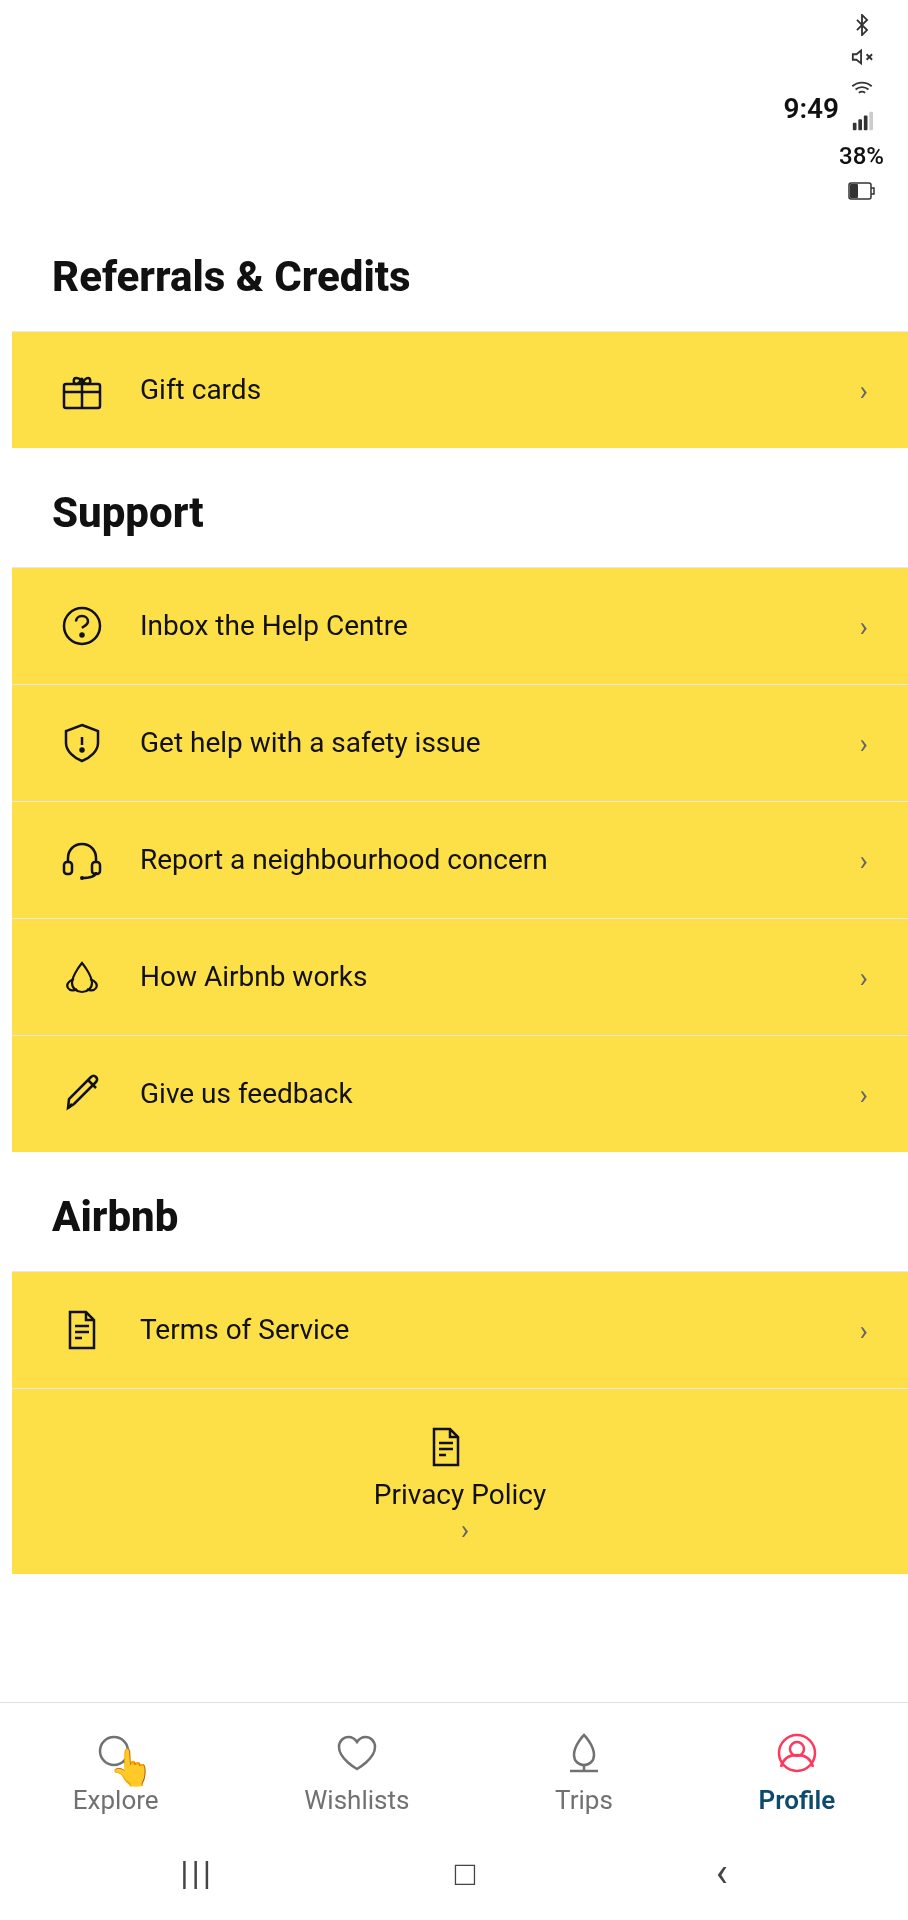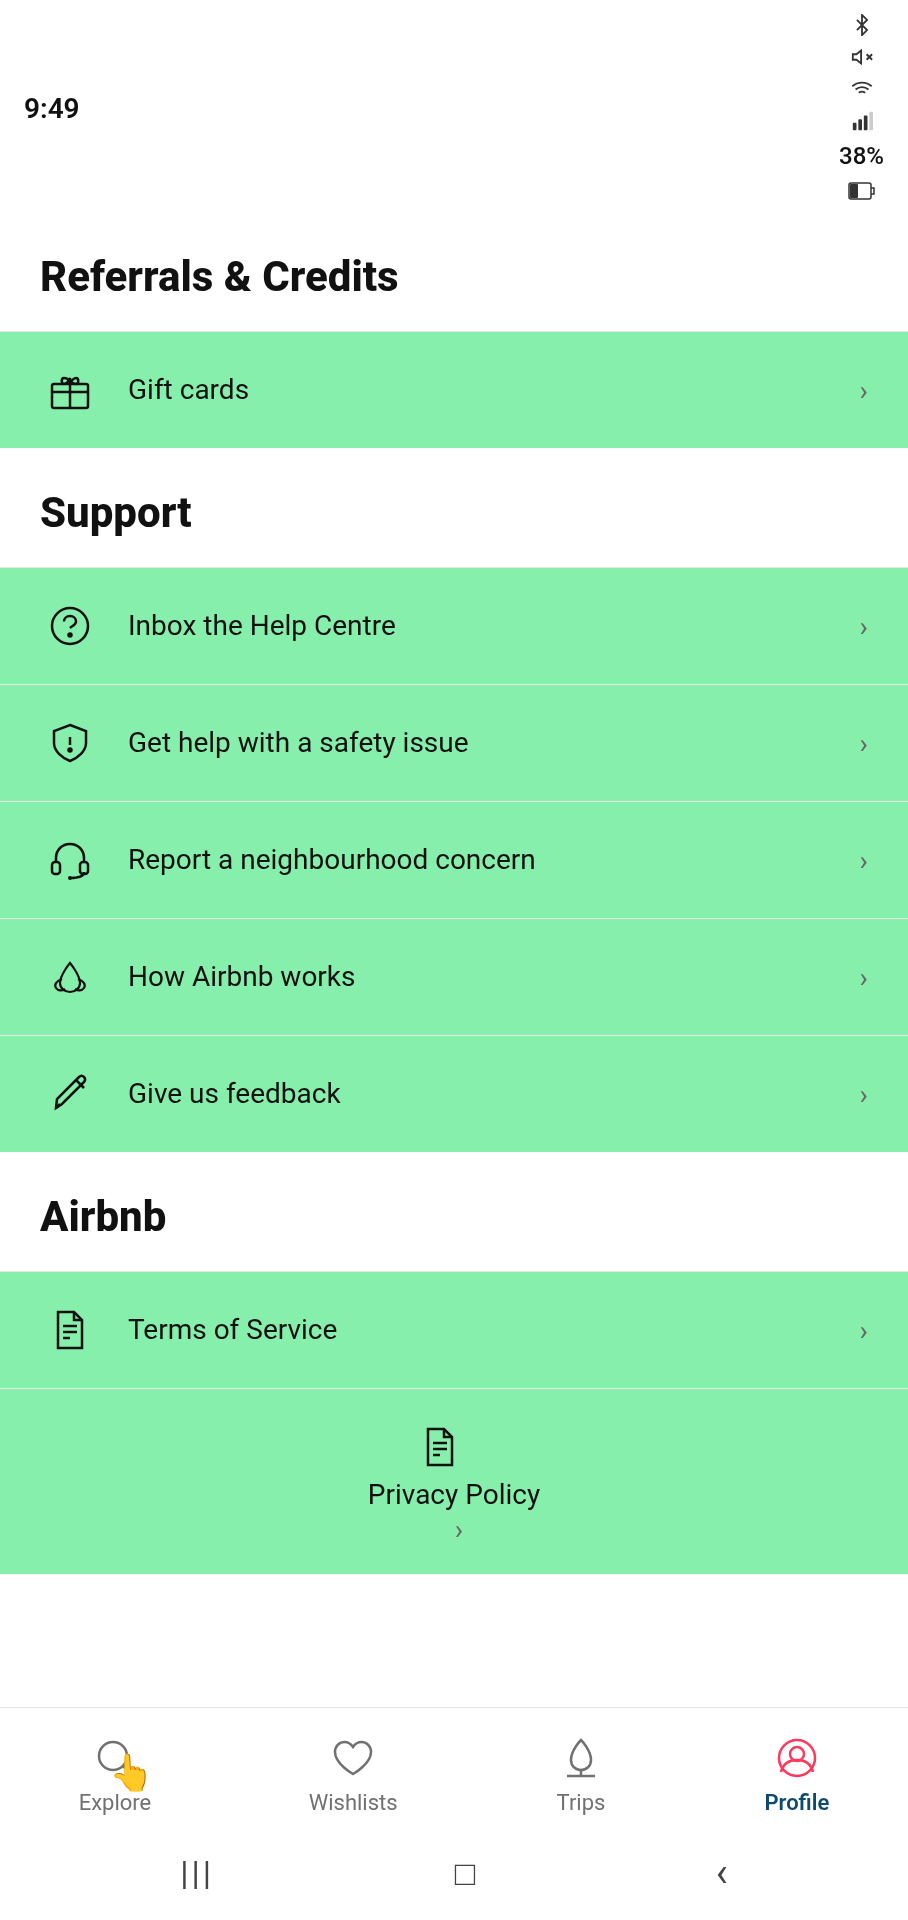--- a/index.html
+++ b/index.html
@@ -10,62 +10,62 @@
       background: #fff;
       width: 908px;
       min-height: 1920px;
       position: relative;
       overflow-x: hidden;
     }
 
     
     .status-bar {
       display: flex;
-      justify-content: space-between;
+      justify-content: flex-end;
       align-items: center;
       padding: 14px 24px 10px 24px;
       background: #fff;
     }
     .status-time {
       font-size: 28px;
       font-weight: 600;
       color: #111;
     }
     .status-icons {
       display: flex;
       align-items: center;
       gap: 10px;
       font-size: 22px;
       color: #333;
       flex-direction: column;
     }
 
     
     .content {
-      padding: 0 0 160px 0;
+      padding: 0 0 160px 12px;
     }
 
     
     .section-header {
       padding: 40px 40px 30px 40px;
     }
     .section-title {
       font-size: 42px;
       font-weight: 800;
       color: #111;
     }
 
     
     .menu-item {
       display: flex;
       align-items: center;
       padding: 28px 40px;
       border-top: 1px solid #e8e8e8;
       cursor: pointer;
-      background: #86efac;
+      background: #fde047;
     }
     .menu-item:last-child {
       border-bottom: 1px solid #e8e8e8;
       flex-direction: column;
     }
     .menu-icon {
       width: 60px;
       height: 60px;
       display: flex;
       align-items: center;
@@ -127,21 +127,21 @@
       display: flex;
       align-items: center;
       justify-content: center;
       position: relative;
     }
     .nav-item-icon svg {
       width: 44px;
       height: 44px;
     }
     .nav-item-label {
-      font-size: 22px;
+      font-size: 26px;
       color: #717171;
     }
     .nav-item.active .nav-item-label {
       color: #FF385C;
       font-weight: 600;
     }
     .nav-item.active .nav-item-icon svg {
       stroke: #FF385C;
       fill: none;
     }

